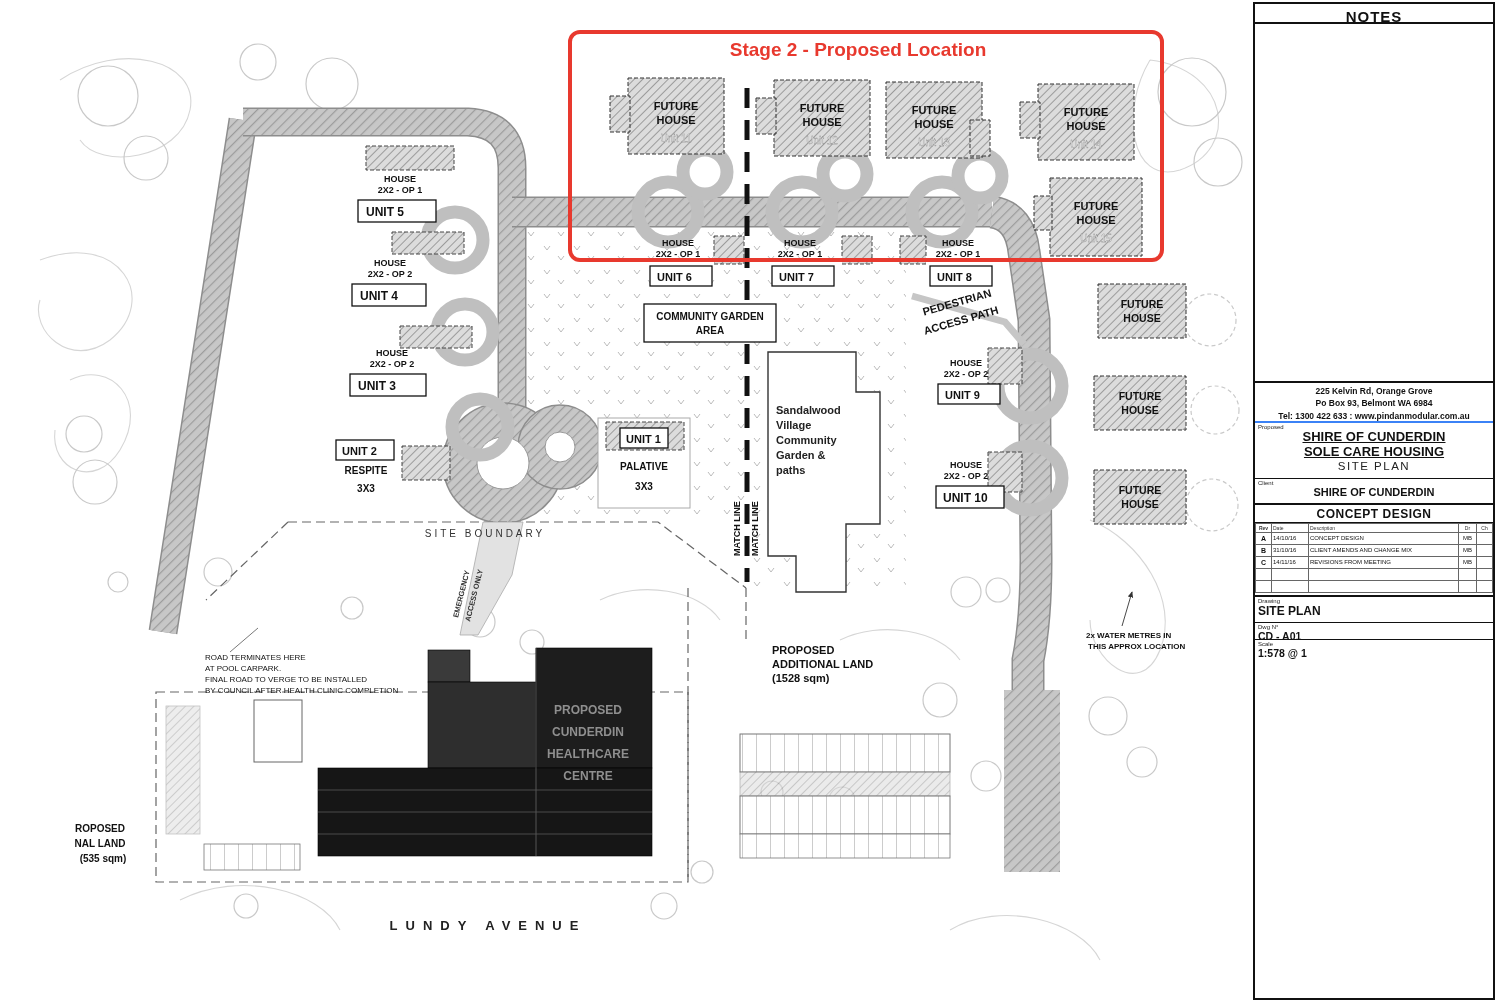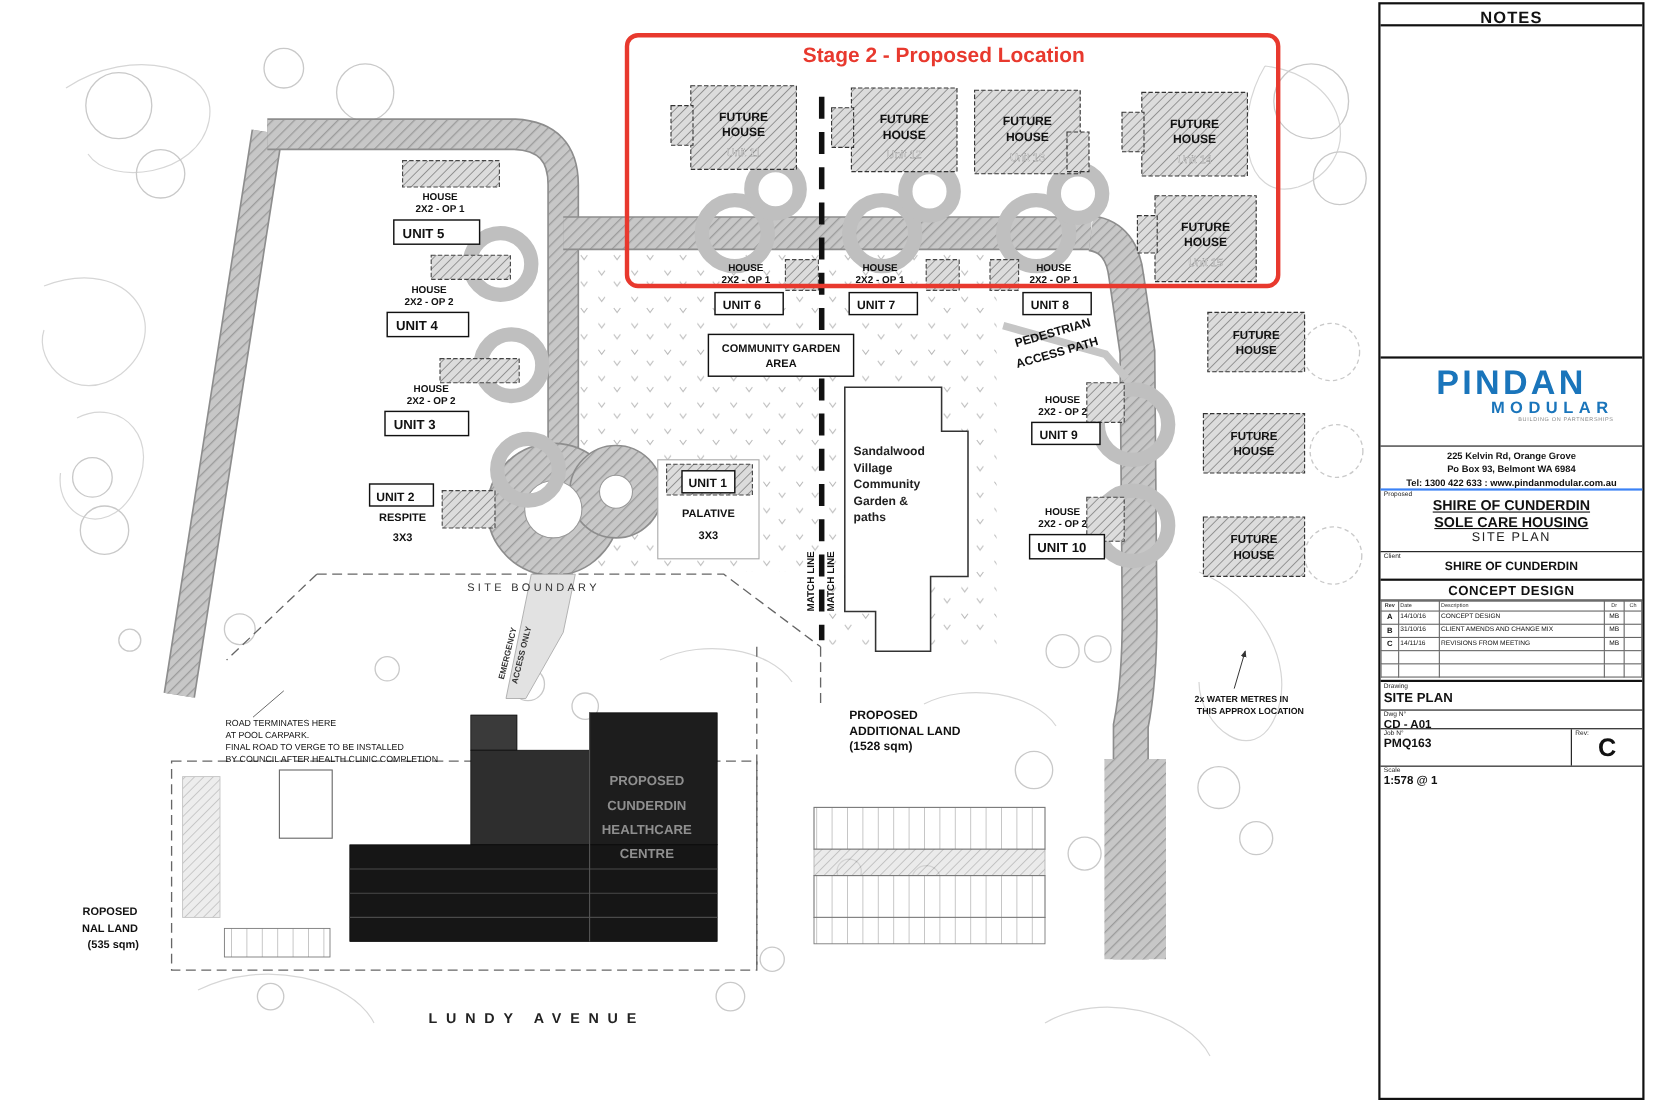--- a/index.html
+++ b/index.html
@@ -399,25 +399,20 @@
   <g>
     <rect x="570" y="32" width="592" height="228" rx="10" fill="none" stroke-width="4" stroke="#e8392e"></rect>
     <text x="858" y="56" text-anchor="middle" font-size="19" font-weight="bold" font-family="DejaVu Serif, serif" fill="#e8392e">Stage 2 - Proposed Location</text>
   </g>
 </svg>
 
 <aside class="tb">
   <div class="tb-sec tb-notes-title">NOTES</div>
   <div class="tb-sec tb-notes-body"></div>
 
-  <div class="tb-sec tb-logo">
-    <div class="logo-pindan">PINDAN</div>
-    <div class="logo-modular">MODULAR</div>
-    <div class="logo-tag">BUILDING ON PARTNERSHIPS</div>
-  </div>
 
   <div class="tb-sec tb-address">
     <div>225 Kelvin Rd, Orange Grove</div>
     <div>Po Box 93,  Belmont  WA  6984</div>
     <div>Tel: 1300 422 633 : www.pindanmodular.com.au</div>
   </div>
 
   <div class="tb-sec tb-project">
     <div class="mini">Proposed</div>
     <div class="proj-line">SHIRE OF CUNDERDIN</div>
@@ -485,30 +480,20 @@
   <div class="tb-sec tb-drawing">
     <div class="mini">Drawing</div>
     <div class="draw-val">SITE PLAN</div>
   </div>
 
   <div class="tb-sec tb-dwg">
     <div class="mini">Dwg N°</div>
     <div class="dwg-val">CD - A01</div>
   </div>
 
-  <div class="tb-sec tb-jobrev">
-    <div class="job-cell">
-      <div class="mini">Job N°</div>
-      <div class="job-val">PMQ163</div>
-    </div>
-    <div class="rev-cell">
-      <div class="mini">Rev:</div>
-      <div class="rev-big">C</div>
-    </div>
-  </div>
 
   <div class="tb-sec tb-scale">
     <div class="mini">Scale</div>
     <div class="scale-val">1:578 @ 1</div>
   </div>
 </aside>
 
 </div>
 
 </body></html>

